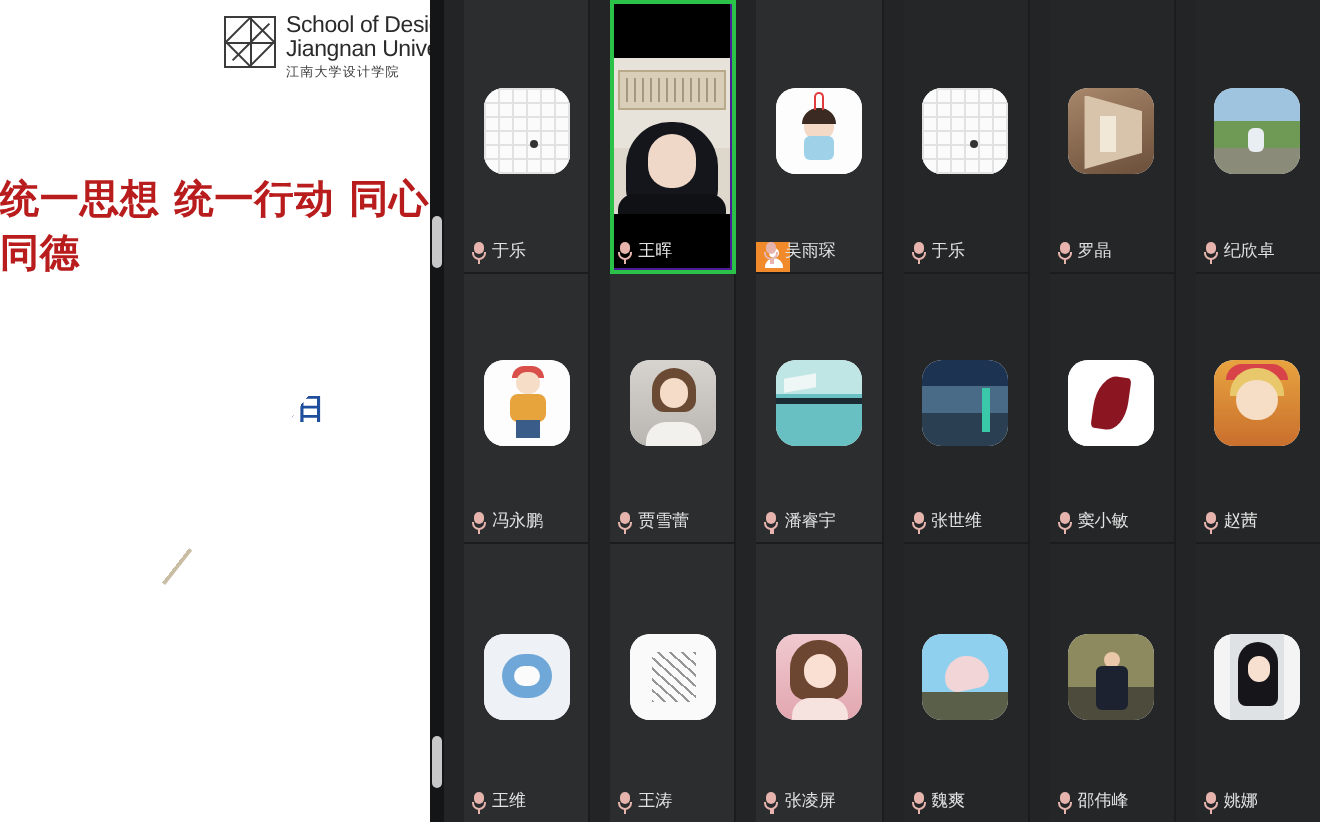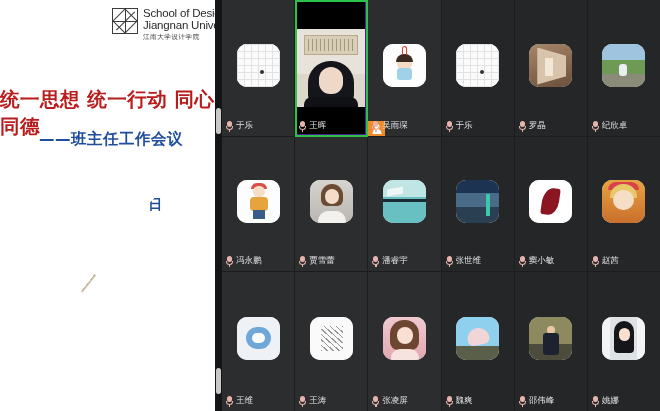--- a/index.html
+++ b/index.html
@@ -57,21 +57,21 @@
   .slide-scroll .thumb.t2 { top:368px; height:26px; }
 
   
   .grid-pane { position:relative; width:438px; height:411px; background:#222425; flex:0 0 438px; }
   .prow { position:relative; display:flex; height:135px; width:100%; }
   .prow.r1 { height:137px; }
   .prow.r3 { height:139px; }
 
   .tile { position:relative; flex:1 1 0; min-width:0; background:#2b2d2e;
           border-right:1px solid #1b1c1d; border-bottom:1px solid #1b1c1d;
-          display:flex; align-items:center; justify-content:center; }
+          display:flex; align-items:center; justify-content:center;margin-left:10px; }
   .tile:last-child { border-right:none;align-items:center; }
   .prow.r3 .tile { border-bottom:none; }
   .tile.dark { background:#242627; }
 
   .avatar { width:43px; height:43px; border-radius:10px; overflow:hidden; position:relative;
             background:#f2f2f2; margin-bottom:6px; }
 
   .nameplate { position:absolute; left:4px; bottom:4px; display:flex; align-items:center; gap:3px;
                max-width:calc(100% - 10px); }
   .mic { width:7px; height:11px; position:relative; flex:0 0 7px; }
@@ -181,21 +181,20 @@
           <u></u>
         </span>
       <span class="logo-txt">
         <div class="logo-en1">School of Design</div>
         <div class="logo-en2">Jiangnan University</div>
         <div class="logo-cn">江南大学设计学院</div>
       </span>
     </div>
 
     <div class="slide-title">统一思想 统一行动 同心同德</div>
-    <div class="slide-sub">——班主任工作会议</div>
     <div class="slide-date">2022年4月8日</div>
 
     <div class="collage">
       <span class="band b1"></span>
         <span class="band b2"></span>
         <span class="band b3"></span>
       <span class="band b4"></span>
         <span class="band b5"></span>
         <span class="band b6"></span>
       <span class="band b7"></span>

